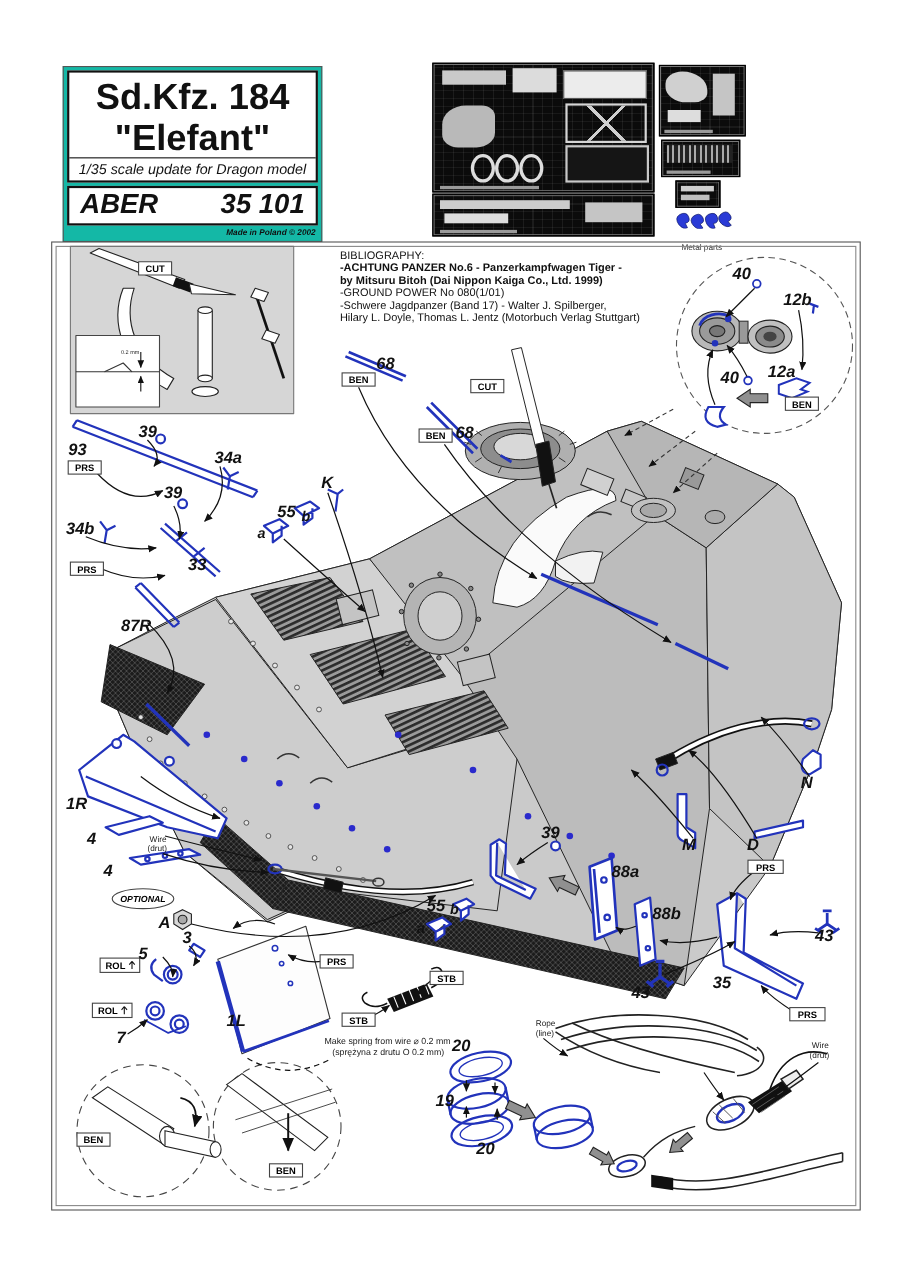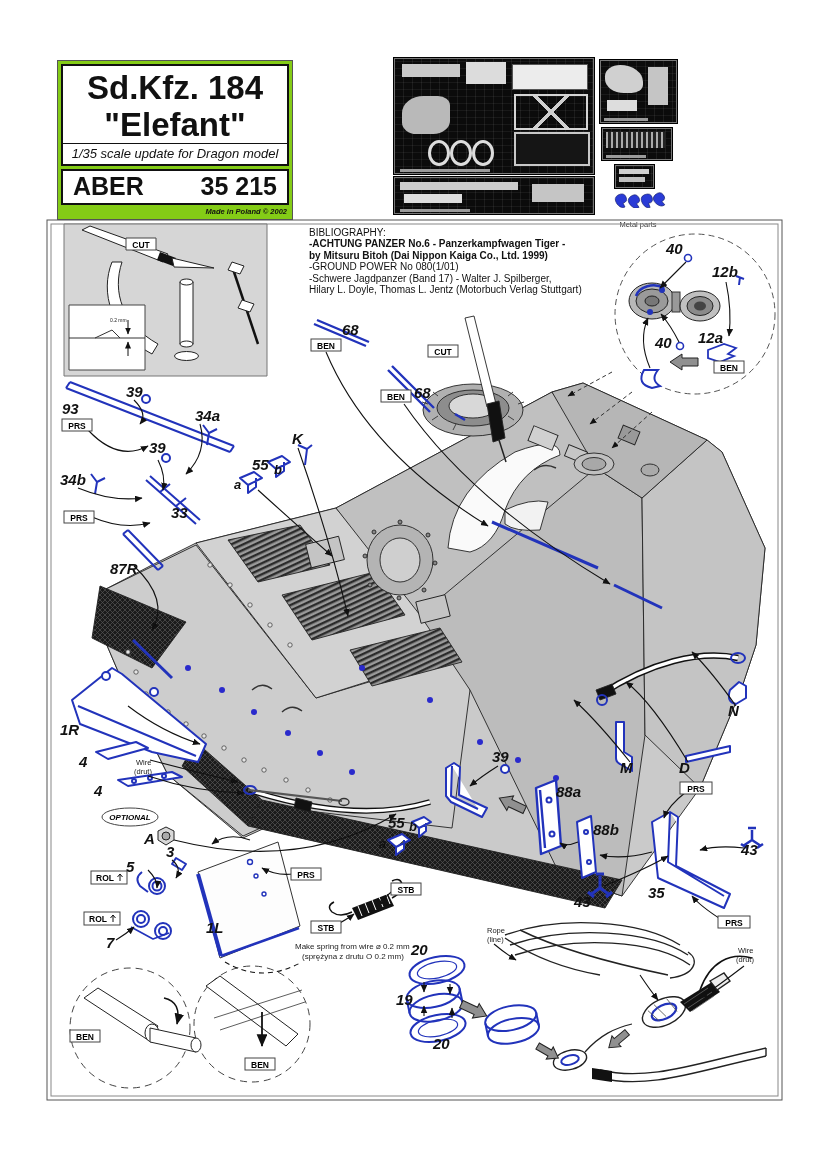--- a/index.html
+++ b/index.html
@@ -1,27 +1,27 @@
 <!DOCTYPE html>
 <html><head>
 <meta charset="utf-8">
 <style>
   html,body{margin:0;padding:0;background:#ffffff;}
   #page{position:relative;width:827px;height:1170px;background:#fff;overflow:hidden;
         font-family:"Liberation Sans",sans-serif;color:#111;}
   svg{position:absolute;left:0;top:0;}
   
   .titleblock{position:absolute;left:57px;top:60px;width:236px;}
-  .tb-outer{border:1px solid #555;padding:3px;background:#84cc16;}
+  .tb-outer{border:1px solid #555;padding:3px;background:#14b8a6;}
   .tb-main{border:2px solid #111;text-align:center;background:#fff;}
   .tb-title1{font-weight:bold;font-size:33px;line-height:1.12;padding-top:4px;letter-spacing:0px;}
   .tb-title2{font-weight:bold;font-size:33px;line-height:1.1;}
   .tb-sub{font-style:italic;font-size:13px;border-top:1px solid #111;padding:2px 0 3px 0;}
   .tb-brand{border:2px solid #111;margin-top:3px;display:flex;justify-content:space-between;
-            padding:1px 10px 2px 10px;font-weight:bold;font-size:25px;background:#fff;}
+            padding:1px 10px 2px 10px;font-style:italic;font-weight:bold;font-size:25px;background:#fff;}
   .tb-madein{text-align:right;font-size:7.5px;font-weight:bold;font-style:italic;margin-top:2px;padding-right:2px;}
   
   .biblio{position:absolute;left:309px;top:227px;width:330px;font-size:10px;line-height:1.14;}
   .biblio .b{font-weight:bold;}
   
   .fret{position:absolute;background:#0b0b0b;border:1px solid #000;box-shadow:inset 0 0 0 1px #777;
         background-image:
           repeating-linear-gradient(0deg,rgba(255,255,255,0.06) 0 1px,transparent 1px 7px),
           repeating-linear-gradient(90deg,rgba(255,255,255,0.07) 0 1px,transparent 1px 9px);}
   .fs{position:absolute;}
@@ -35,21 +35,21 @@
 
   <div class="titleblock">
     <div class="tb-outer">
       <div class="tb-main">
         <div class="tb-title1">Sd.Kfz. 184</div>
         <div class="tb-title2">"Elefant"</div>
         <div class="tb-sub">1/35 scale update for Dragon model</div>
       </div>
       <div class="tb-brand">
         <span>ABER</span>
-        <span>35 215</span>
+        <span>35 101</span>
       </div>
       <div class="tb-madein">Made in Poland © 2002</div>
     </div>
   </div>
 
   <div class="fret" style="left:393px;top:57px;width:200px;height:116px;">
     <div class="fs" style="left:8px;top:6px;width:58px;height:13px;background:#c9c9c9;"></div>
     <div class="fs" style="left:72px;top:4px;width:40px;height:22px;background:#dcdcdc;"></div>
     <div class="fs" style="left:118px;top:6px;width:74px;height:24px;background:#ececec;border:1px solid #555;"></div>
     <div class="fs" style="left:120px;top:36px;width:70px;height:32px;border:2px solid #d5d5d5;background:

